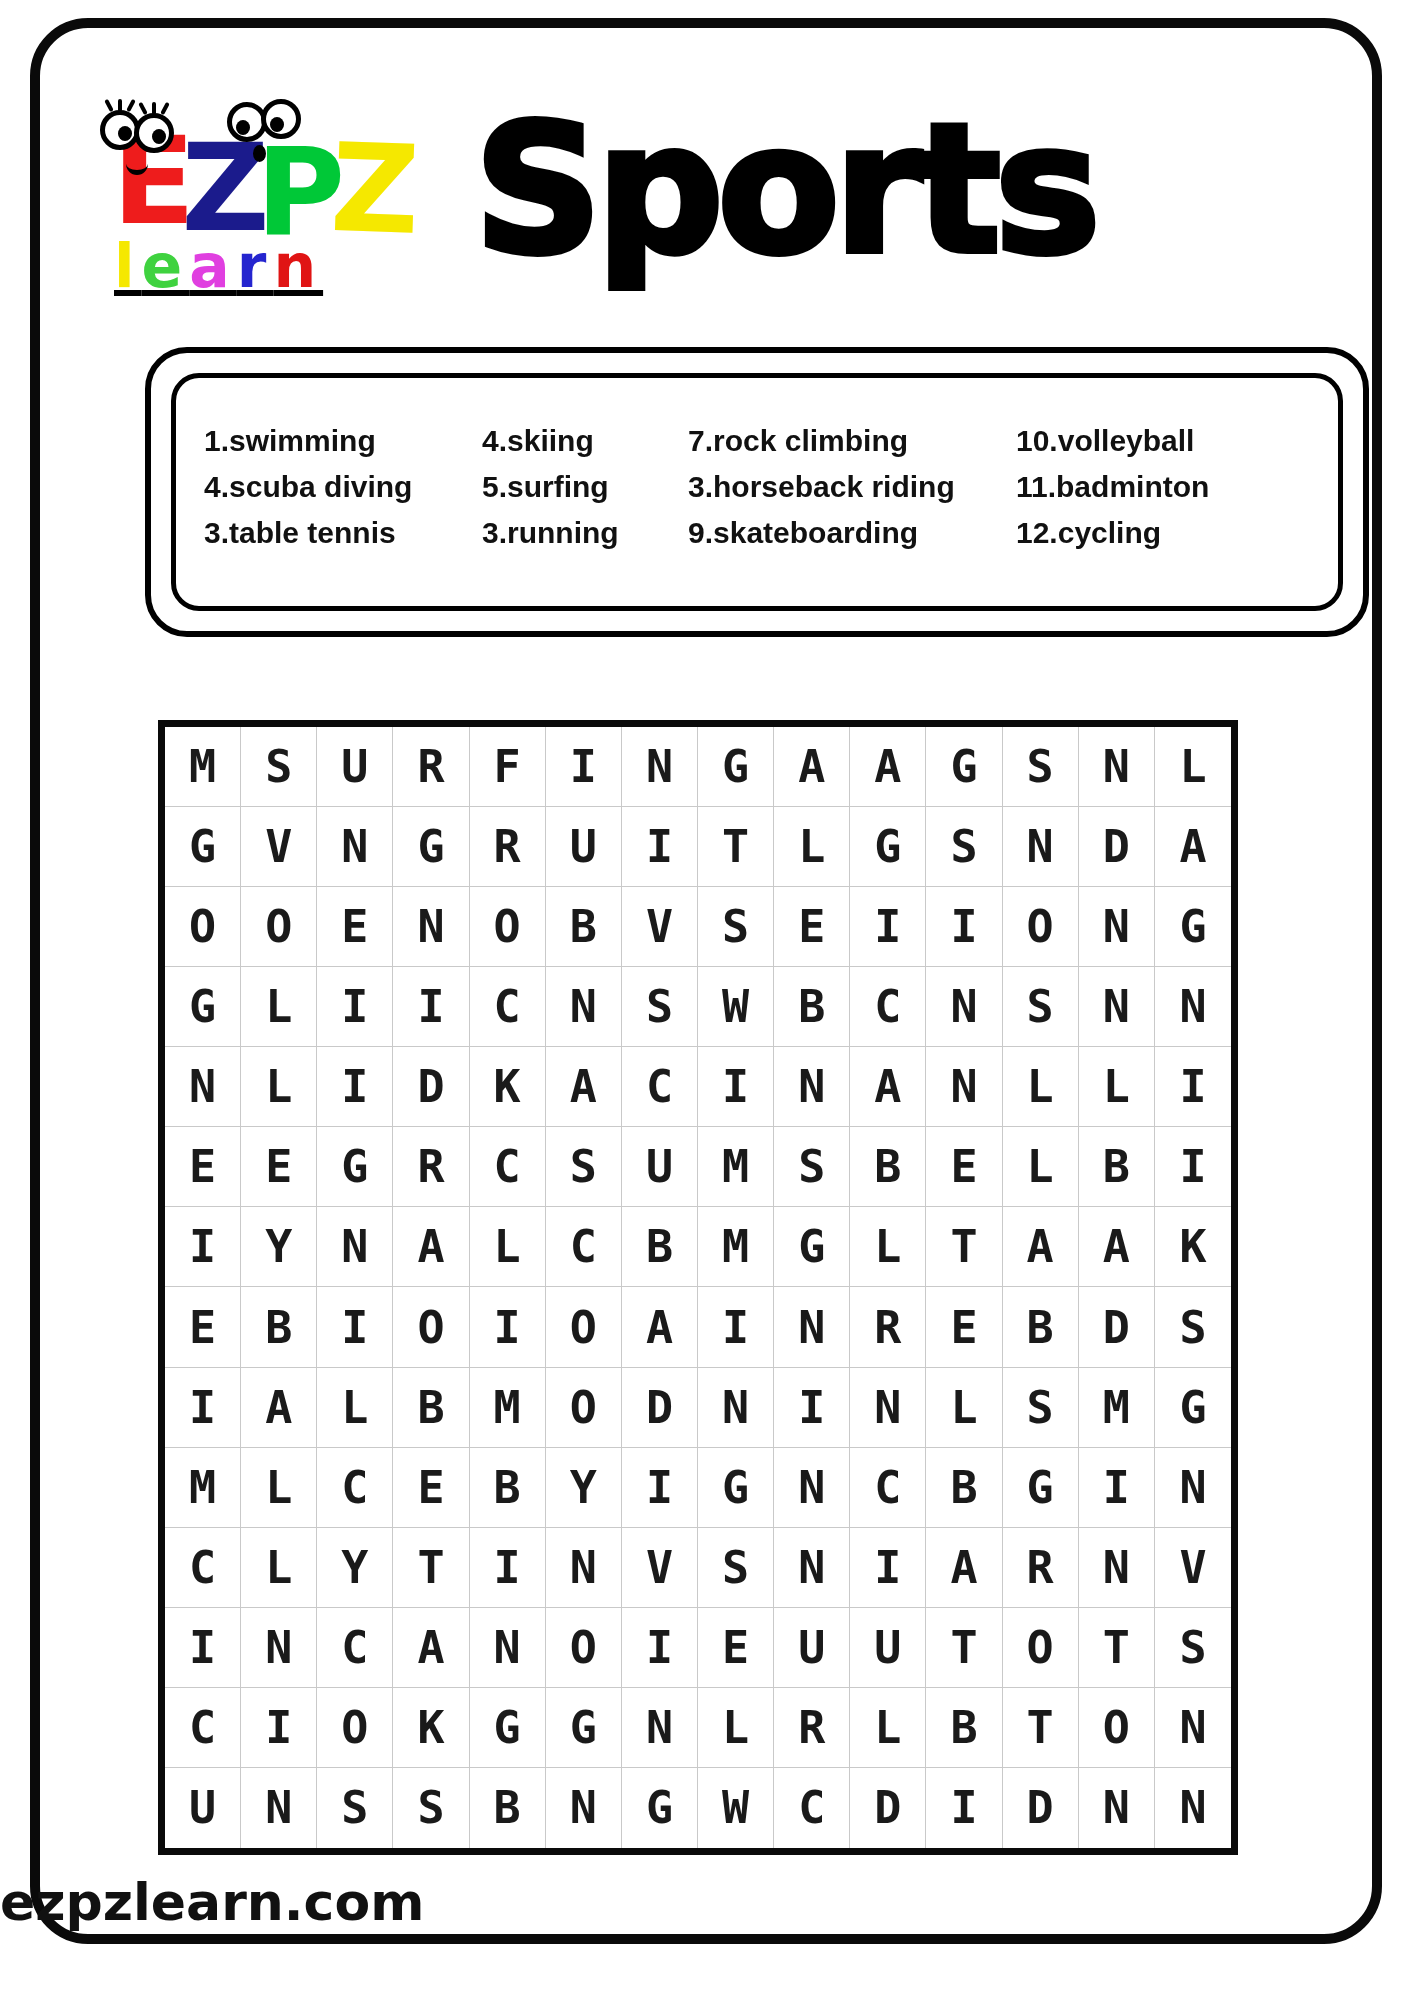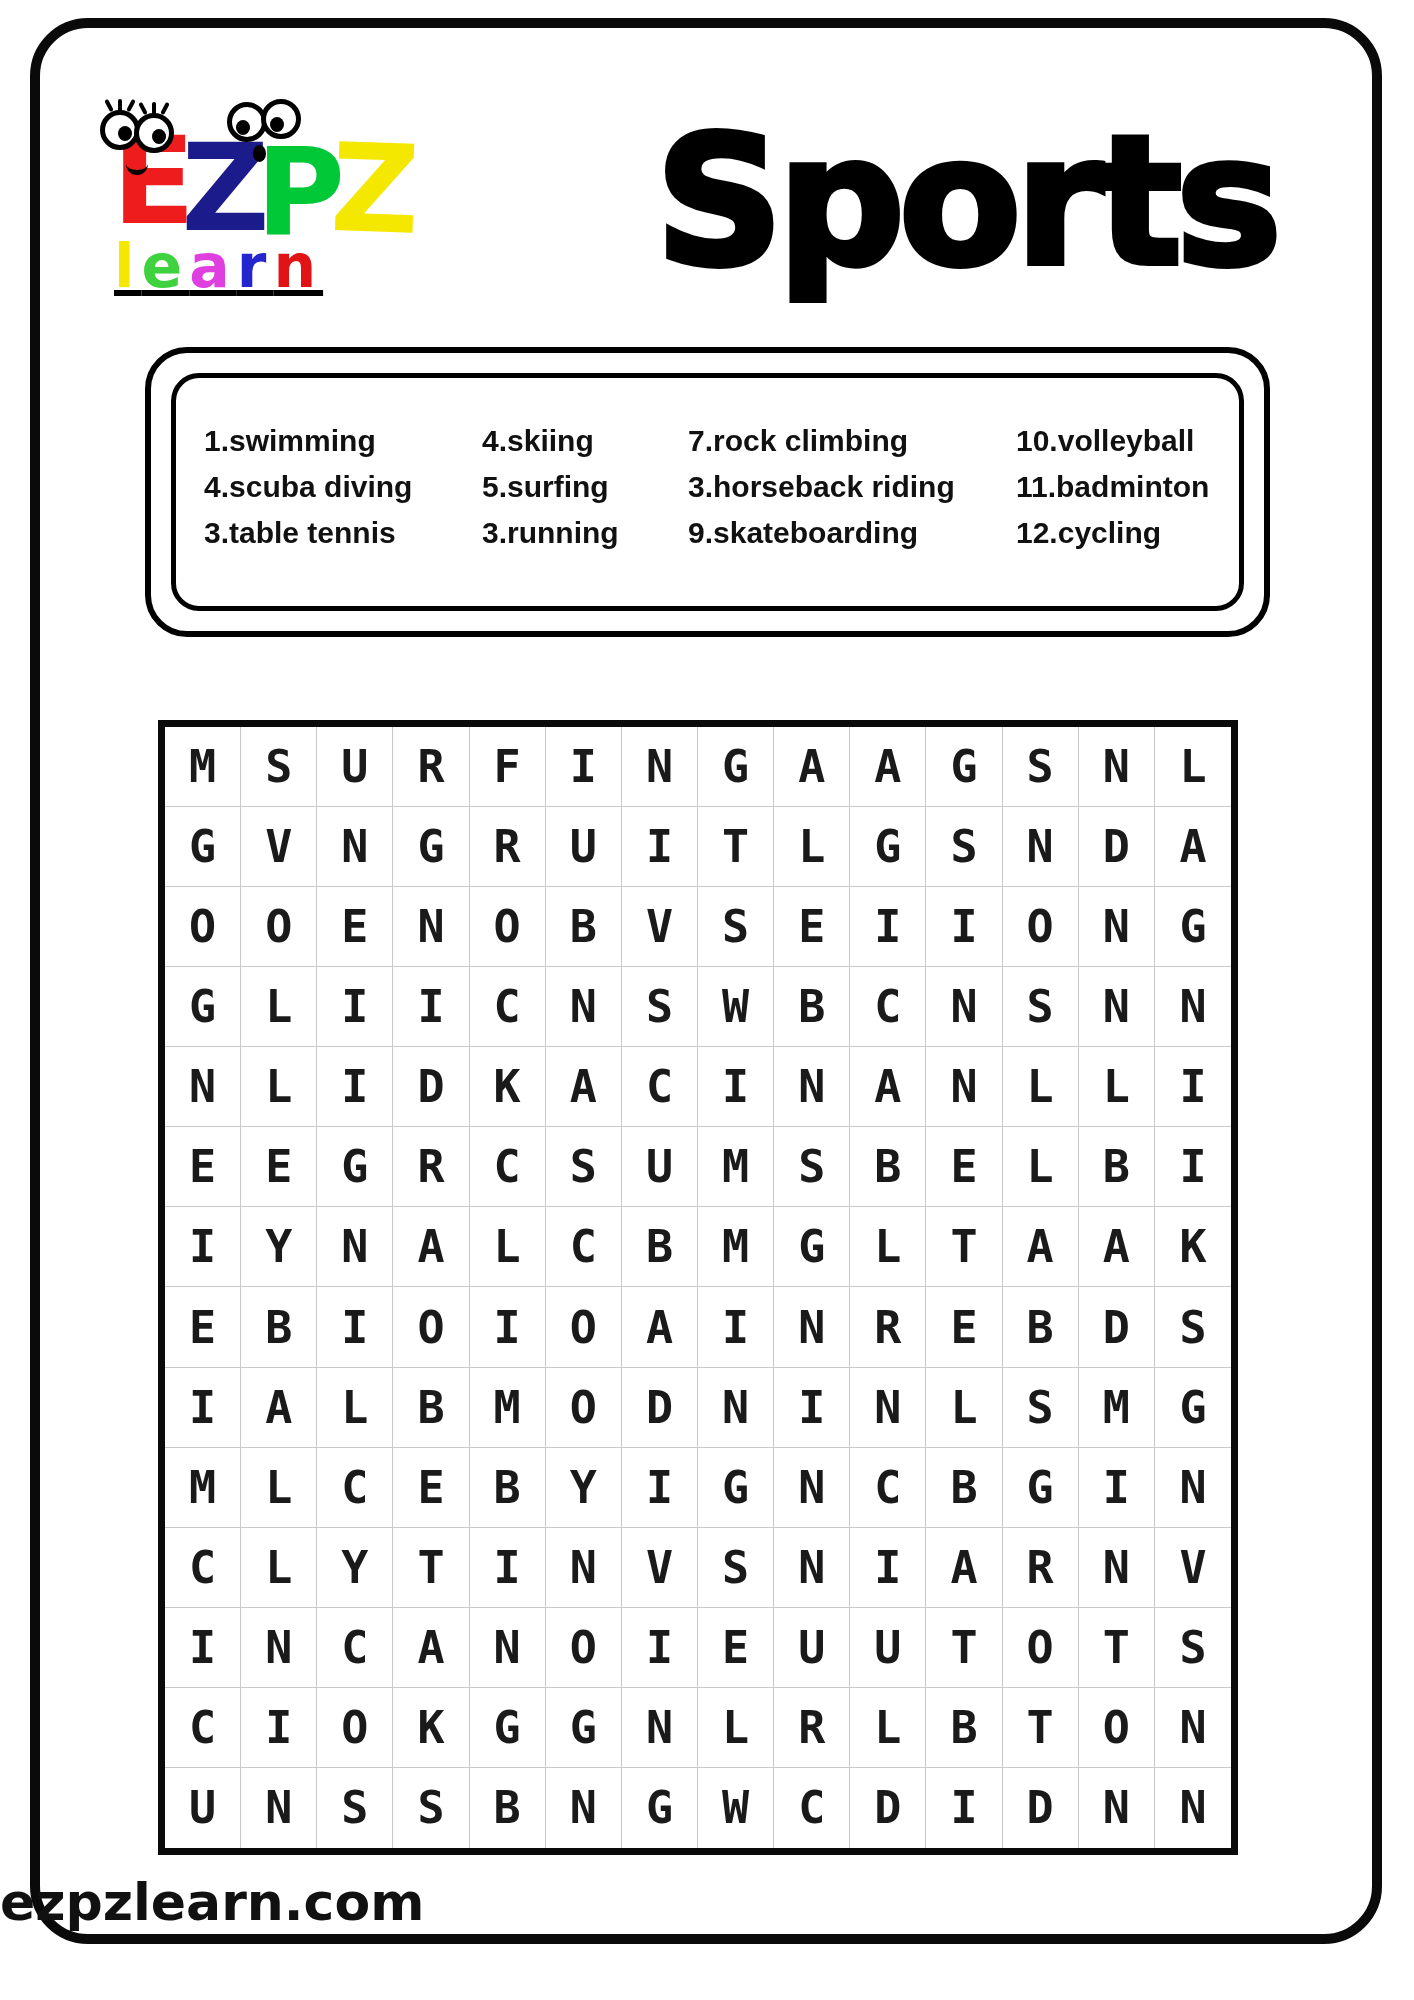--- a/index.html
+++ b/index.html
@@ -20,26 +20,26 @@
        border-radius:50%;box-sizing:border-box;z-index:3;}
   .pupil{position:absolute;width:14px;height:15px;background:#000;border-radius:50%;top:11px;}
   .pupil.look-right{right:3px;}
   .pupil.look-left{left:4px;top:13px;}
   .lash{position:absolute;width:4px;height:13px;background:#000;border-radius:2px;top:-16px;}
   .smile{position:absolute;width:22px;height:12px;border-bottom:5px solid #000;
        border-radius:0 0 14px 14px;z-index:3;}
   .omouth{position:absolute;width:13px;height:17px;background:#000;border-radius:50%;z-index:3;}
 
   
-  .title{position:absolute;left:470px;top:88px;width:790px;margin:16px;text-align:right;
+  .title{position:absolute;left:470px;top:88px;width:790px;margin:4px;text-align:left;
        font-family:"DejaVu Sans",sans-serif;font-weight:bold;font-size:178px;line-height:1.1;
        letter-spacing:-6px;color:#000;-webkit-text-stroke:6px #000;}
 
   
-  .wordbox-outer{position:absolute;left:145px;top:347px;width:1125px;height:290px;
+  .wordbox-outer{position:absolute;left:145px;top:347px;width:1224px;height:290px;
        border:6px solid #000;border-radius:42px;box-sizing:border-box;}
   .wordbox-inner{position:absolute;left:20px;top:20px;right:20px;bottom:20px;
        border:5px solid #000;border-radius:28px;box-sizing:border-box;
        display:grid;grid-template-columns:278px 206px 328px auto;
        padding:40px 0 0 28px;}
   .word-item{font-weight:bold;font-size:30px;line-height:46px;color:#111;white-space:nowrap;}
 
   
   .grid{position:absolute;left:158px;top:720px;width:1080px;height:1135px;
        border:7px solid #0a0a0a;box-sizing:border-box;background:#fff;

